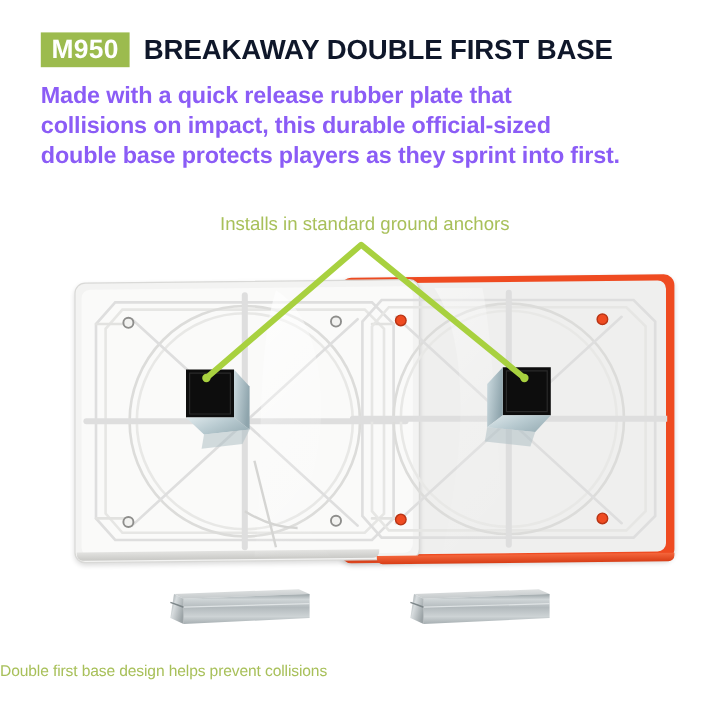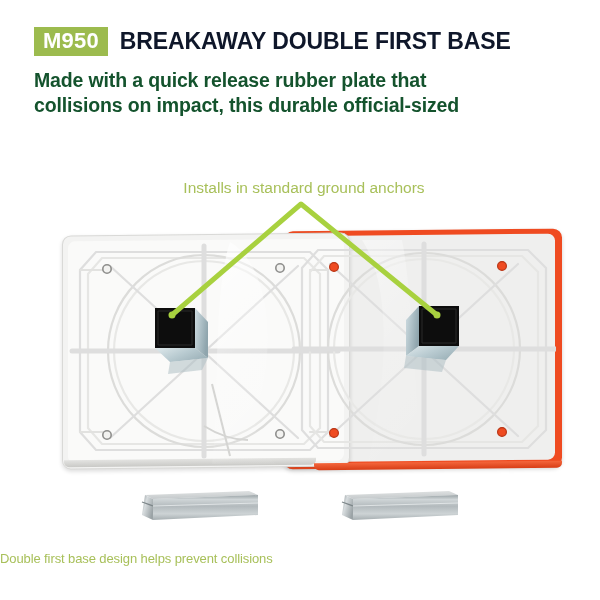--- a/index.html
+++ b/index.html
@@ -43,21 +43,21 @@
     letter-spacing: -0.1px;
     white-space: nowrap;
     line-height: 1;
   }
 
   
   #description {
     position: absolute;
     left: 34px; top: 68px;
     width: 540px;
-    color: #14532d;
+    color: #8b5cf6;
     font-weight: bold;
     font-size: 19.5px;
     line-height: 1.28;
     letter-spacing: -0.15px;
   }
   #description .line { display: block; white-space: nowrap; }
 
   
   #callout-top {
     position: absolute;
@@ -167,20 +167,21 @@
 <div id="page">
 
   <div id="header-row">
     <span id="model-badge">M950</span>
     <span id="product-title">BREAKAWAY DOUBLE FIRST BASE</span>
   </div>
 
   <div id="description">
     <span class="line">Made with a quick release rubber plate that</span>
     <span class="line">collisions on impact, this durable official-sized</span>
+    <span class="line">double base protects players as they sprint into first.</span>
   </div>
 
   <div id="callout-top">Installs in standard ground anchors</div>
 
   <div id="base-photo">
 
     <div class="pad" id="pad-orange"></div>
     <div id="pad-orange-inner"></div>
 
     <div class="pad" id="pad-white"></div>

